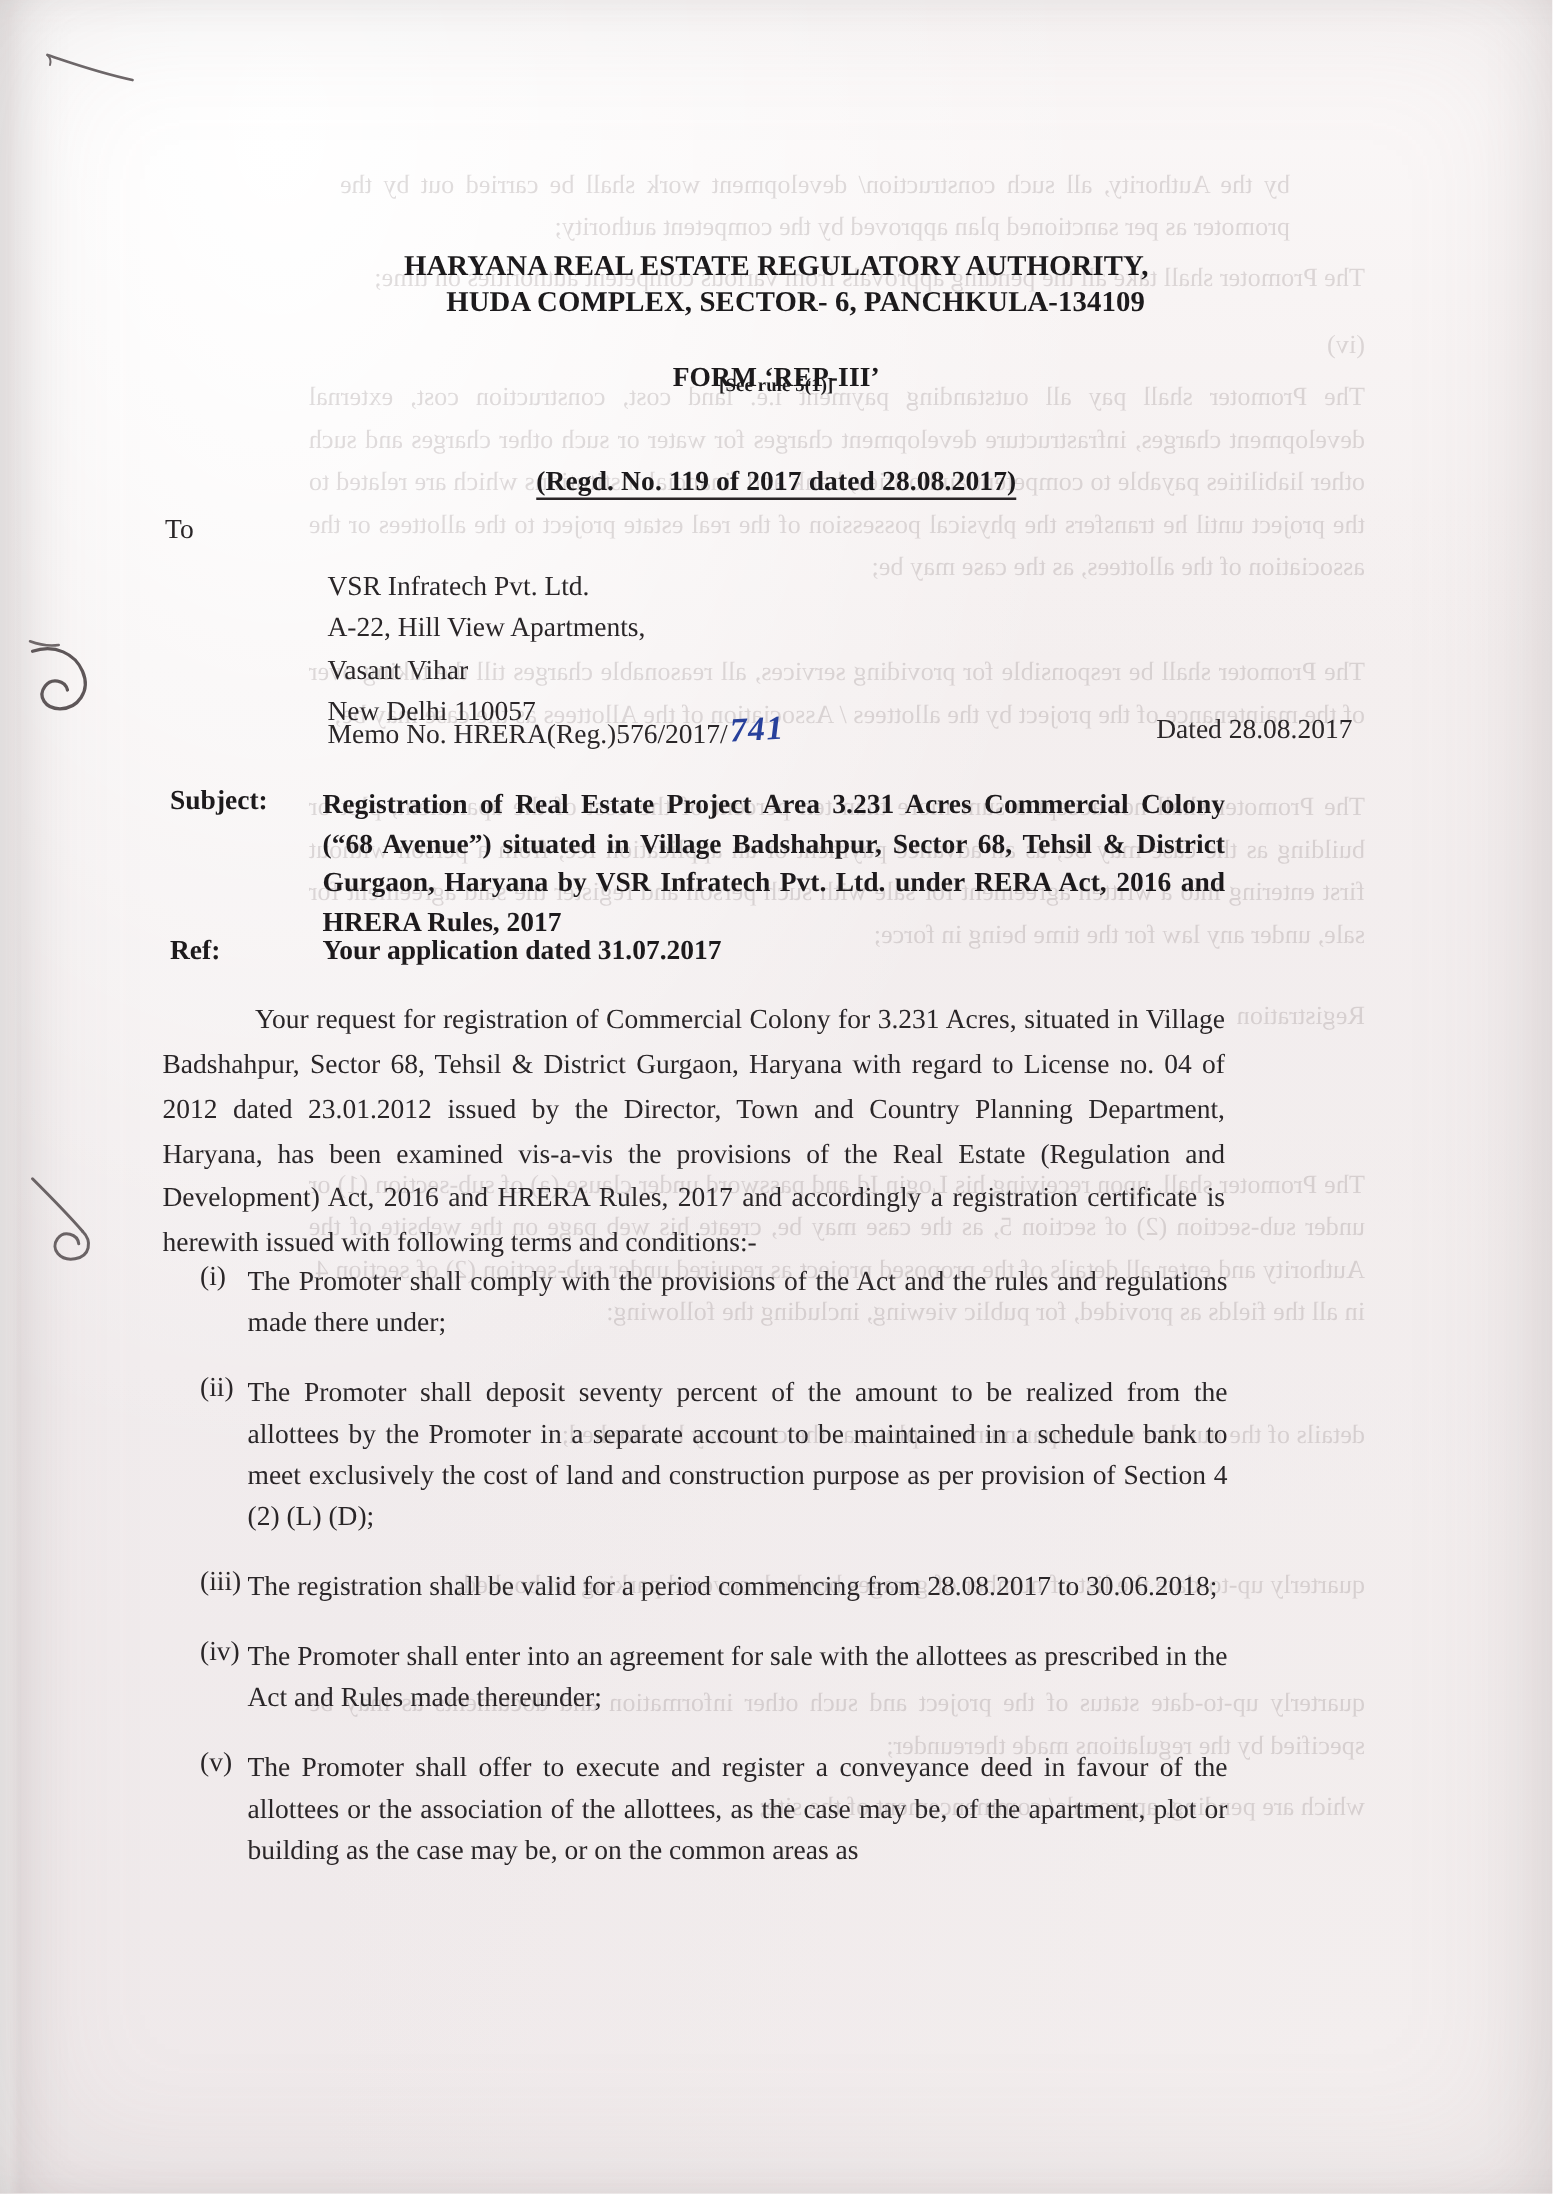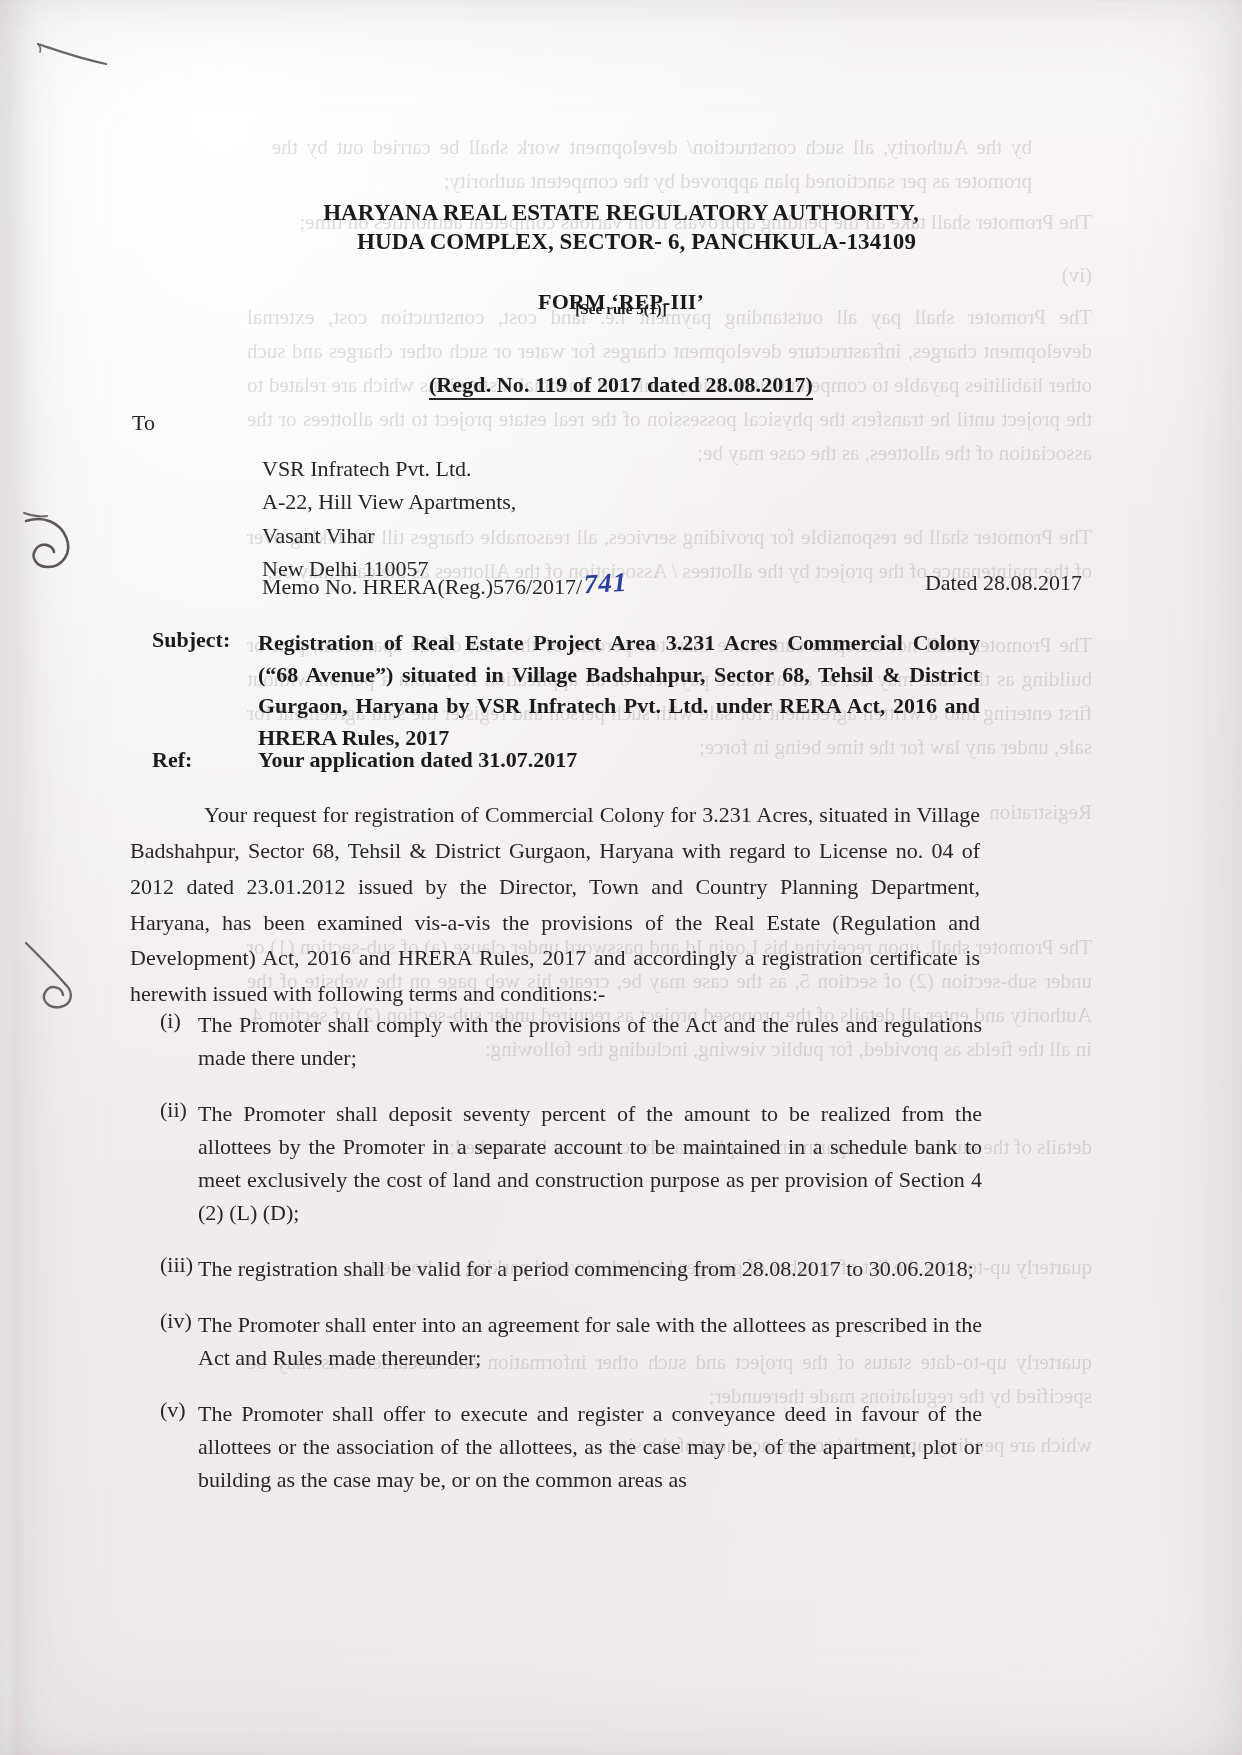--- a/index.html
+++ b/index.html
@@ -85,21 +85,21 @@
     transform:rotate(-3deg) translateY(-2px);
     margin:0 2px;
   }
   .dated{
     position:absolute;right:160px;top:570px;
     font-size:22px;color:#2a2628;white-space:nowrap;
   }
 
   .rowlabel{
     position:absolute;
-    font-weight:bold;font-size:22px;color:#1d1a1c;margin-left:16px;
+    font-weight:bold;font-size:22px;color:#1d1a1c;
   }
   .subjlabel{left:136px;top:627px;}
   .reflabel{left:136px;top:747px;}
 
   .subjbody{
     position:absolute;left:258px;top:627px;width:722px;
     font-weight:bold;font-size:22px;line-height:1.44;
     text-align:justify;text-align-last:left;
     color:#1d1a1c;
   }

